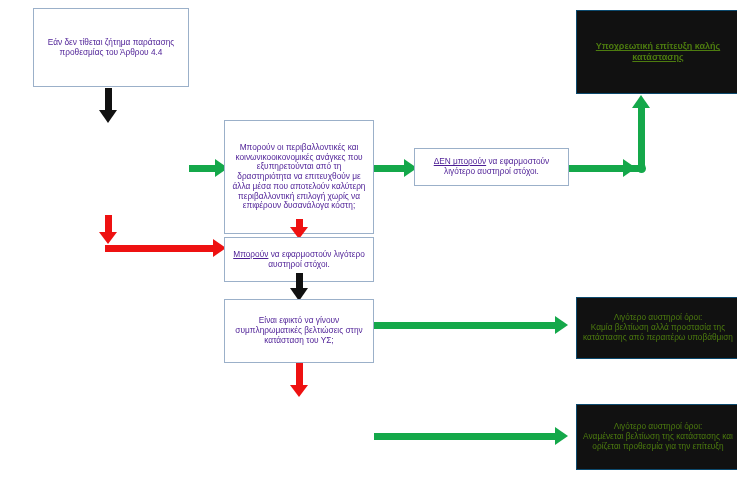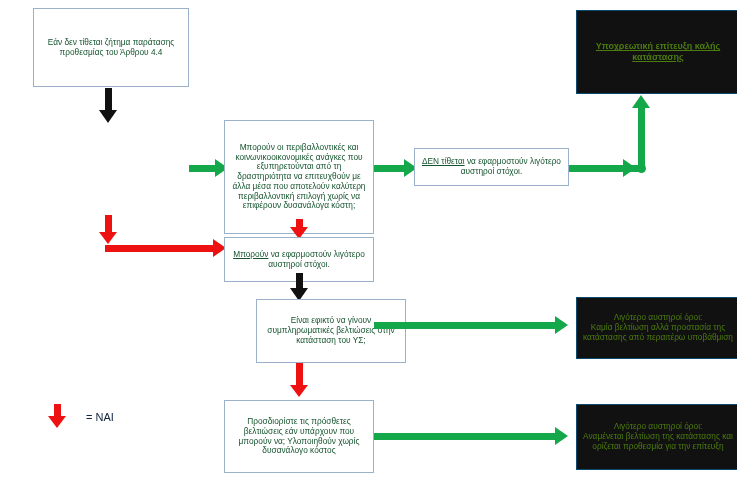--- a/index.html
+++ b/index.html
@@ -21,21 +21,21 @@
     position: absolute;
     box-sizing: border-box;
     display: flex;
     align-items: center;
     justify-content: center;
     text-align: center;
   }
   .node.light {
     background: #ffffff;
     border: 1px solid #9bb0c9;
-    color: #14532d;
+    color: #4c1d95;
   }
   .node.dark {
     background: #111111;
     border: 1px solid #0c4a6e;
     color: #4d7c0f;
     margin-left: 10px;
   }
   .node .txt {
     display: block;
     width: 100%;
@@ -126,21 +126,21 @@
   <div class="head right-green" style="left:215px; top:159px;"></div>
 
   <div class="node light" style="left:224px; top:120px; width:150px; height:114px;">
     <span class="txt">Μπορούν οι περιβαλλοντικές και κοινωνικοοικονομικές  ανάγκες που εξυπηρετούνται από τη δραστηριότητα να επιτευχθούν με άλλα μέσα που αποτελούν καλύτερη περιβαλλοντική επιλογή χωρίς να επιφέρουν δυσανάλογα κόστη;</span>
   </div>
 
   <div class="seg h green" style="left:374px; top:165px; width:36px; height:7px;"></div>
   <div class="head right-green" style="left:404px; top:159px;"></div>
 
   <div class="node light" style="left:414px; top:148px; width:155px; height:38px;">
-    <span class="txt"><span class="u">ΔΕΝ τίθεται</span><span> να εφαρμοστούν λιγότερο αυστηροί στόχοι.</span></span>
+    <span class="txt"><span class="u">ΔΕΝ μπορούν</span><span> να εφαρμοστούν λιγότερο αυστηροί στόχοι.</span></span>
   </div>
 
   <div class="seg h green" style="left:569px; top:165px; width:72px; height:7px;"></div>
   <div class="head right-green" style="left:623px; top:159px;"></div>
   <div class="dot" style="left:637px; top:164px;"></div>
   <div class="seg v green" style="left:638px; top:105px; width:7px; height:62px;"></div>
   <div class="head up-green" style="left:632px; top:95px;"></div>
 
   <div class="node dark topright" style="left:566px; top:10px; width:164px; height:84px;">
     <span class="txt u">Υποχρεωτική επίτευξη καλής κατάστασης</span>
@@ -154,49 +154,39 @@
   <div class="seg v red" style="left:296px; top:219px; width:7px; height:12px;"></div>
   <div class="head down-red" style="left:290px; top:227px;"></div>
 
   <div class="node light" style="left:224px; top:237px; width:150px; height:45px;">
     <span class="txt"><span class="u">Μπορούν</span><span> να εφαρμοστούν λιγότερο αυστηροί στόχοι.</span></span>
   </div>
 
   <div class="seg v black" style="left:296px; top:273px; width:7px; height:20px;"></div>
   <div class="head down-black" style="left:290px; top:288px;"></div>
 
-  <div class="node light" style="left:224px; top:299px; width:150px; height:64px;margin-left:32px;">
+  <div class="node light" style="left:224px; top:299px; width:150px; height:64px;">
     <span class="txt">Είναι εφικτό να γίνουν συμπληρωματικές βελτιώσεις στην κατάσταση του ΥΣ;</span>
   </div>
 
   <div class="seg h green" style="left:374px; top:322px; width:186px; height:7px;"></div>
   <div class="head right-green" style="left:555px; top:316px;"></div>
 
   <div class="node dark" style="left:566px; top:297px; width:164px; height:62px;">
     <span class="txt">Λιγότερο αυστηροί όροι:
 Καμία βελτίωση αλλά προστασία της κατάστασης από περαιτέρω υποβάθμιση</span>
   </div>
 
   <div class="seg v red" style="left:296px; top:363px; width:7px; height:25px;"></div>
   <div class="head down-red" style="left:290px; top:385px;"></div>
 
-  <div class="node light" style="left:224px; top:400px; width:150px; height:73px;">
-    <span class="txt">Προσδιορίστε τις πρόσθετες βελτιώσεις εάν υπάρχουν που μπορούν να; Υλοποιηθούν χωρίς δυσανάλογο κόστος</span>
-  </div>
 
   <div class="seg h green" style="left:374px; top:433px; width:186px; height:7px;"></div>
   <div class="head right-green" style="left:555px; top:427px;"></div>
 
   <div class="node dark" style="left:566px; top:404px; width:164px; height:66px;">
     <span class="txt">Λιγότερο αυστηροί όροι:
 Αναμένεται  βελτίωση της κατάστασης και ορίζεται προθεσμία για την επίτευξη</span>
   </div>
 
-  <div class="legend-row" style="left:42px; top:404px;">
-    <div class="arrow-sample">
-      <div class="seg v red" style="left:12px; top:0px; width:7px; height:16px;"></div>
-      <div class="head down-red" style="left:6px; top:12px;"></div>
-    </div>
-    <span class="legend-label">= ΝΑΙ</span>
-  </div>
 
 
 </div>
 
 </body></html>

